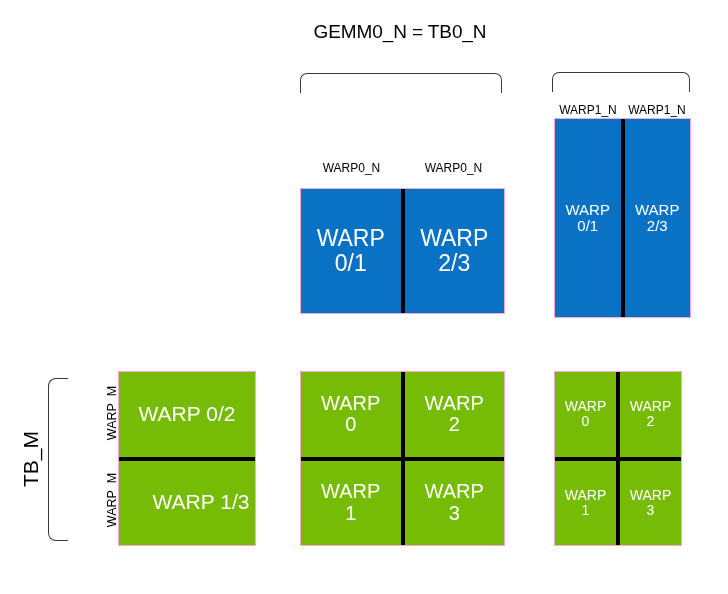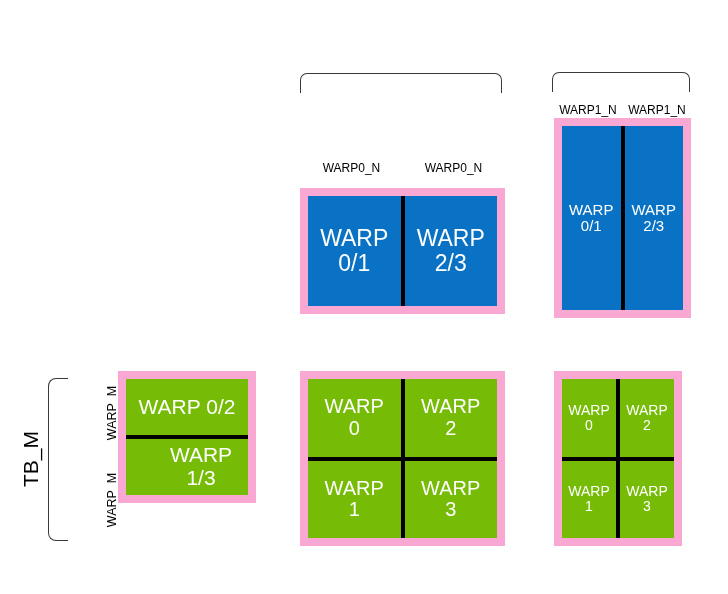--- a/index.html
+++ b/index.html
@@ -45,21 +45,21 @@
     border-bottom: 1.8px solid #3a3a3a;
     border-radius: 8px 0 0 8px;
     box-sizing: border-box;
   }
 
   
   .group {
     display: flex;
     background: #000000;
     box-sizing: border-box;
-    border: 8px solid #f9a8d4;
+    border: 1px solid #f9a8d4;
   }
   .group.rows { flex-direction: column; }
   .group.cols { flex-direction: row; }
 
   .cell {
     display: flex;
     flex-direction: column;
     align-items: center;
     justify-content: center;
     color: #ffffff;
@@ -99,20 +99,21 @@
     white-space: nowrap;
     transform: rotate(-90deg);
     transform-origin: center center;
   }
 </style>
 </head>
 <body>
 
 <div id="stage">
 
+  <div class="abs title" style="left:286px; top:20px; width:228px;">GEMM0_N = TB0_N</div>
 
   <div class="abs hbracket" style="left:300px; top:73px; width:202px; height:20px;"></div>
 
 
   <div class="abs hbracket" style="left:552px; top:72px; width:138px; height:20px;"></div>
 
   <div class="abs smalllabel" style="left:301px; top:161px; width:101px;">WARP0_N</div>
   <div class="abs smalllabel" style="left:403px; top:161px; width:101px;">WARP0_N</div>
 
   <div class="abs group cols" style="left:300px; top:188px; width:205px; height:126px;">
@@ -142,21 +143,21 @@
     </div>
   </div>
 
   <div class="abs biglabel-v" style="left:-9px; top:447px; width:80px; text-align:center;">TB_M</div>
 
   <div class="abs vbracket" style="left:48px; top:378px; width:20px; height:163px;"></div>
 
   <div class="abs vlabel" style="left:72px; top:406px; width:80px; text-align:center;">WARP_M</div>
   <div class="abs vlabel" style="left:72px; top:493px; width:80px; text-align:center;">WARP_M</div>
 
-  <div class="abs group rows" style="left:118px; top:371px; width:138px; height:132px;">
+  <div class="abs group rows" style="left:118px; top:371px; width:138px; height:175px;">
     <div class="cell green" style="flex:1;">
       <span class="l1" style="font-size:21px;">WARP 0/2</span>
     </div>
     <div class="seam-h"></div>
     <div class="cell green" style="flex:1;padding-left:28px;">
       <span class="l1" style="font-size:21px;">WARP 1/3</span>
     </div>
   </div>
 
   <div class="abs group rows" style="left:300px; top:371px; width:205px; height:175px;">

